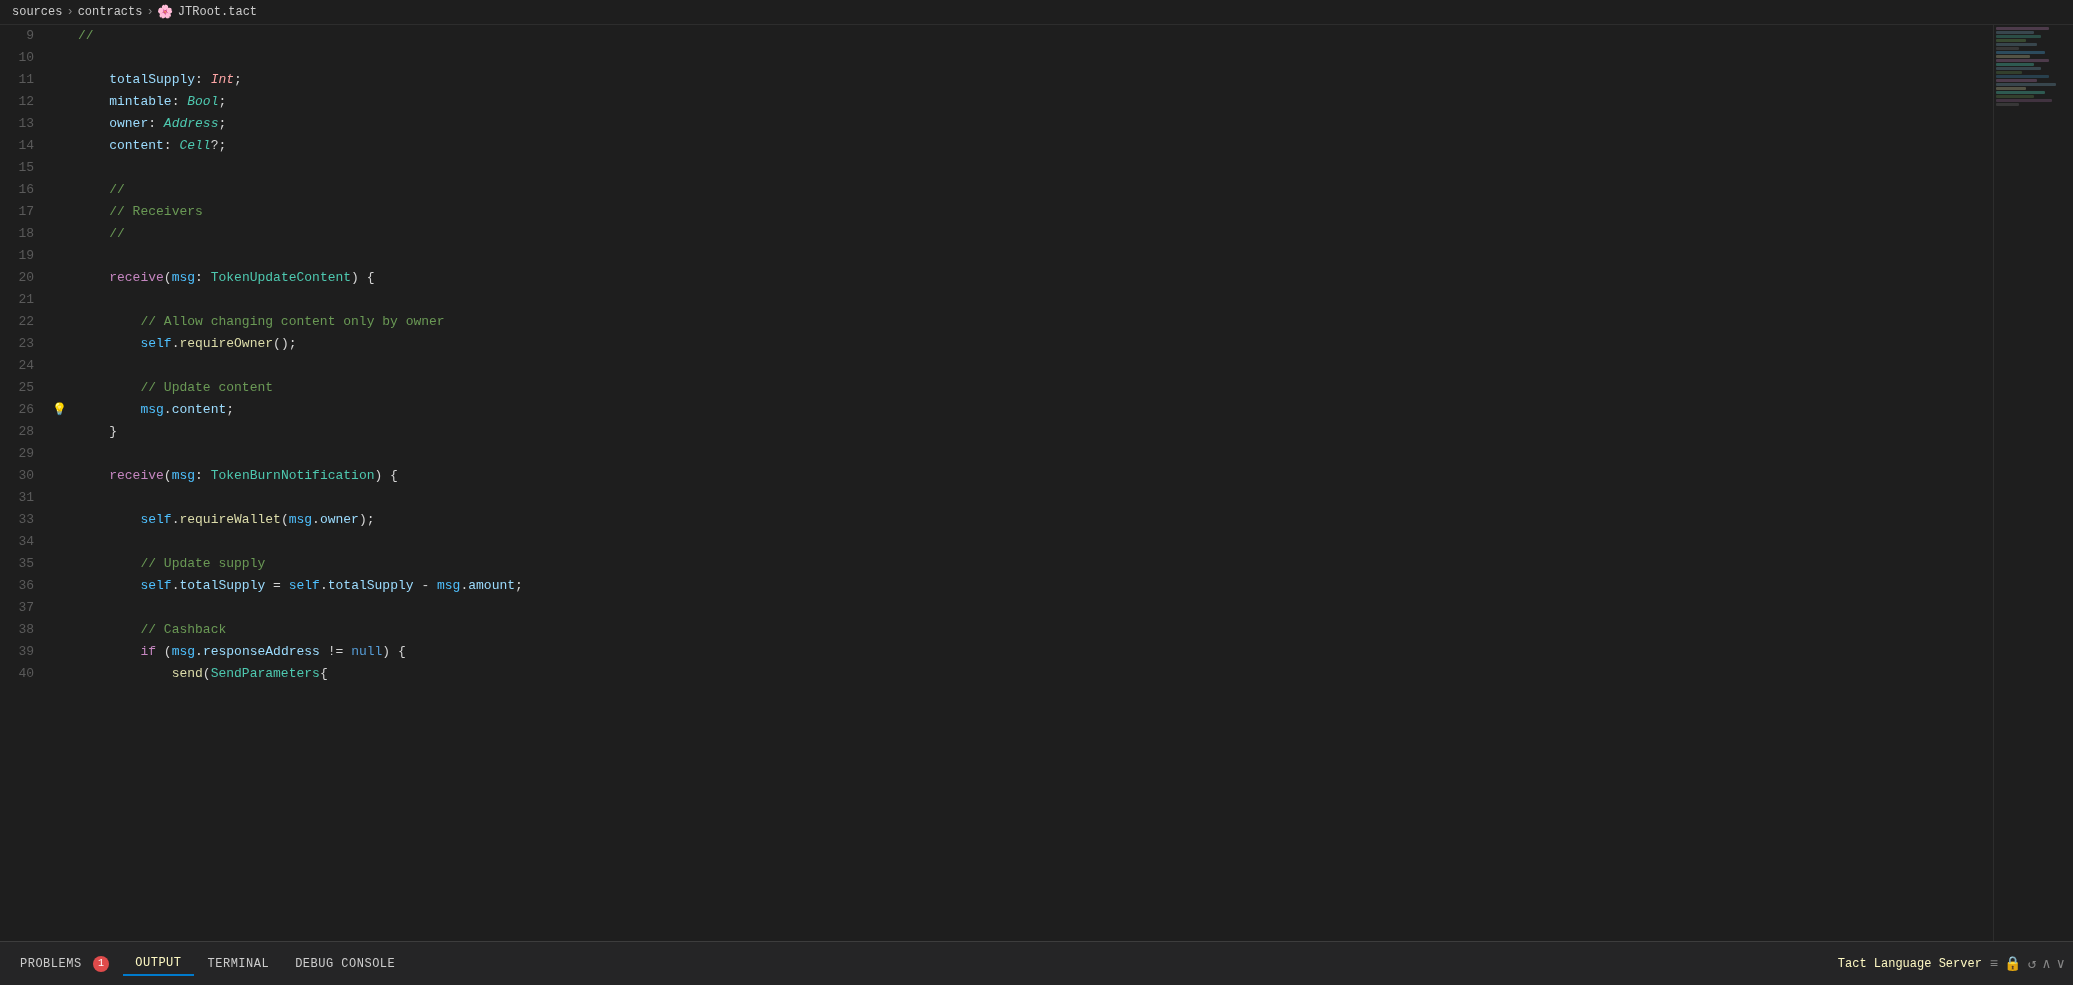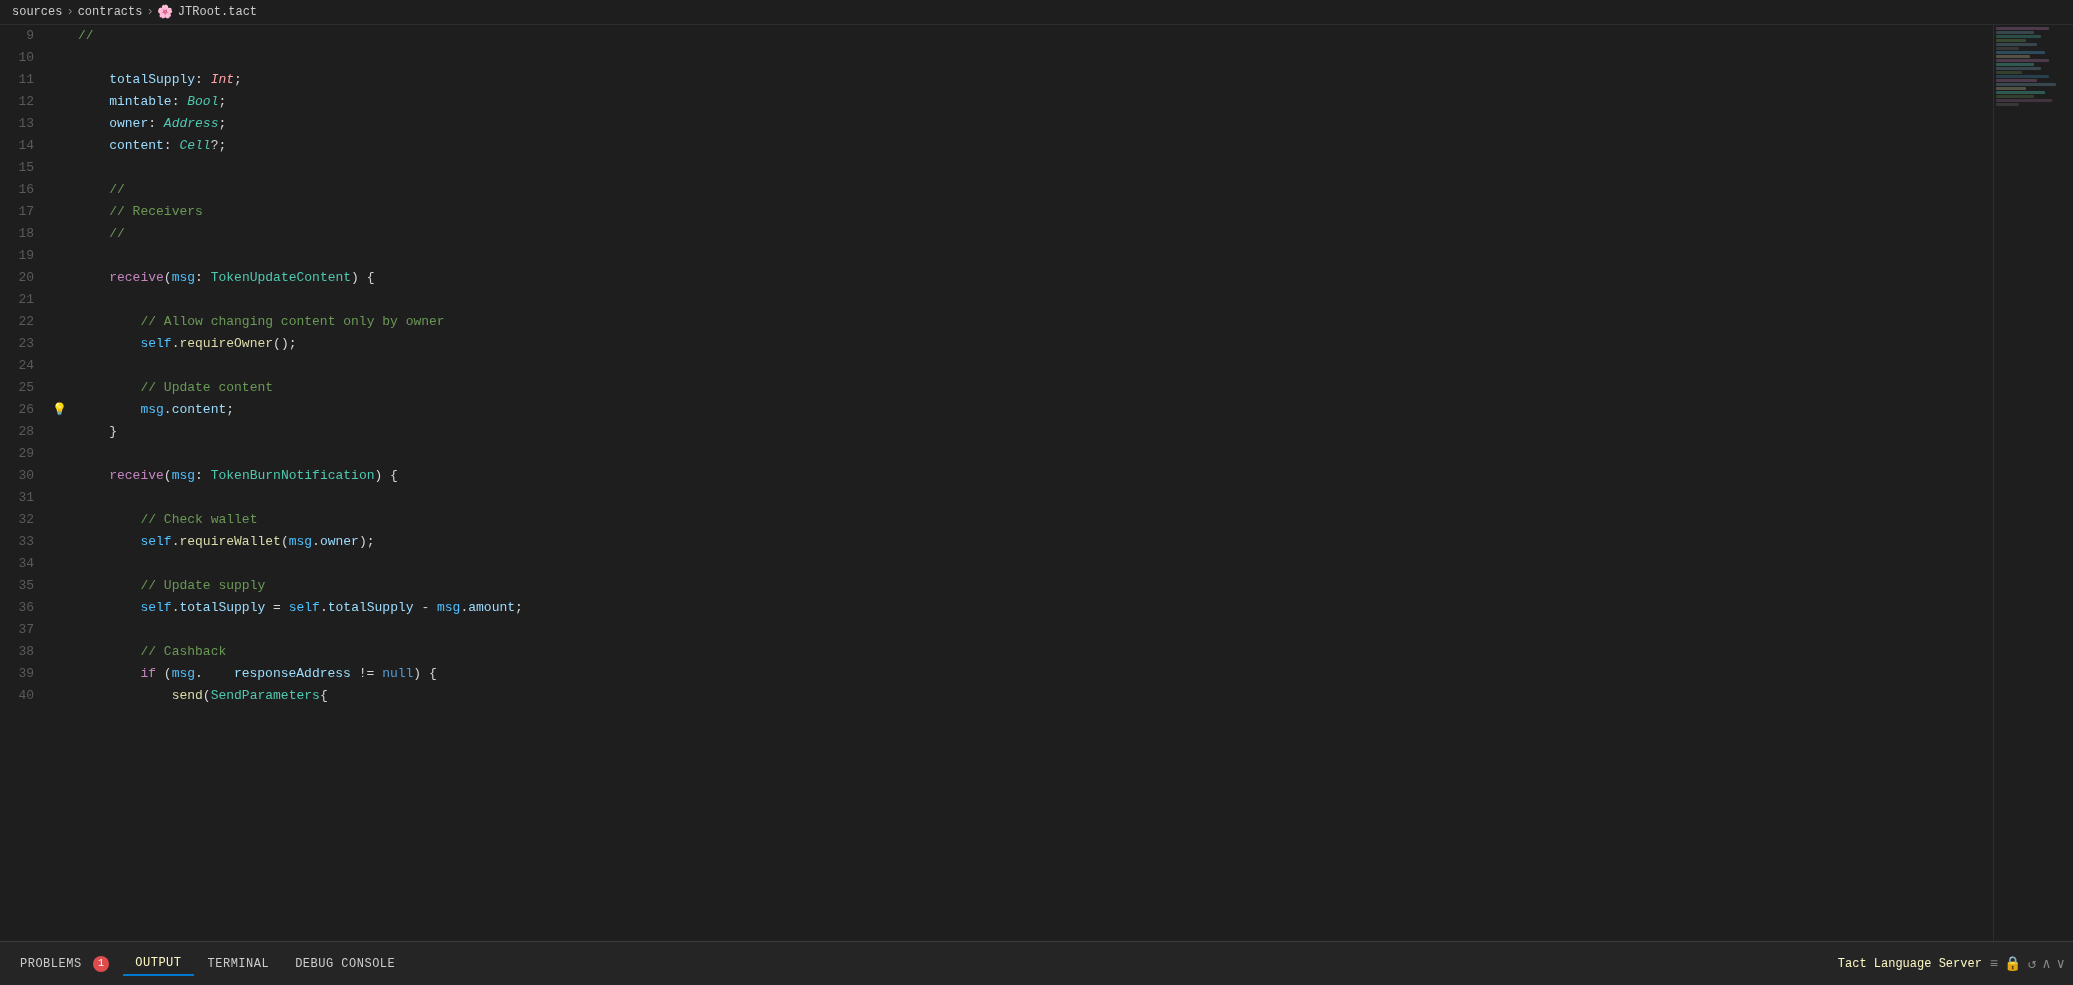--- a/index.html
+++ b/index.html
@@ -305,25 +305,20 @@
             <td class="line-number">30</td>
             <td class="line-gutter"></td>
             <td class="line-content">    <span style="color:#c586c0;">receive</span><span style="color:#d4d4d4;">(</span><span style="color:#4fc1ff;">msg</span><span style="color:#d4d4d4;">:</span> <span style="color:#4ec9b0;">TokenBurnNotification</span><span style="color:#d4d4d4;">) {</span></td>
           </tr>
           <tr>
             <td class="line-number">31</td>
             <td class="line-gutter"></td>
             <td class="line-content"></td>
           </tr>
           <tr>
-            <td class="line-number">32</td>
-            <td class="line-gutter"></td>
-            <td class="line-content">        <span style="color:#6a9955;">// Check wallet</span></td>
-          </tr>
-          <tr>
             <td class="line-number">33</td>
             <td class="line-gutter"></td>
             <td class="line-content">        <span style="color:#4fc1ff;">self</span><span style="color:#d4d4d4;">.</span><span style="color:#dcdcaa;">requireWallet</span><span style="color:#d4d4d4;">(</span><span style="color:#4fc1ff;">msg</span><span style="color:#d4d4d4;">.</span><span style="color:#9cdcfe;">owner</span><span style="color:#d4d4d4;">);</span></td>
           </tr>
           <tr>
             <td class="line-number">34</td>
             <td class="line-gutter"></td>
             <td class="line-content"></td>
           </tr>
           <tr>
@@ -342,21 +337,21 @@
             <td class="line-content"></td>
           </tr>
           <tr>
             <td class="line-number">38</td>
             <td class="line-gutter"></td>
             <td class="line-content">        <span style="color:#6a9955;">// Cashback</span></td>
           </tr>
           <tr>
             <td class="line-number">39</td>
             <td class="line-gutter"></td>
-            <td class="line-content">        <span style="color:#c586c0;">if</span> <span style="color:#d4d4d4;">(</span><span style="color:#4fc1ff;">msg</span><span style="color:#d4d4d4;">.</span><span style="color:#9cdcfe;margin-left:31px;">responseAddress</span> <span style="color:#d4d4d4;">!=</span> <span style="color:#569cd6;">null</span><span style="color:#d4d4d4;">) {</span></td>
+            <td class="line-content">        <span style="color:#c586c0;">if</span> <span style="color:#d4d4d4;">(</span><span style="color:#4fc1ff;">msg</span><span style="color:#d4d4d4;">.</span><span style="color:#9cdcfe;">responseAddress</span> <span style="color:#d4d4d4;">!=</span> <span style="color:#569cd6;">null</span><span style="color:#d4d4d4;">) {</span></td>
           </tr>
           <tr>
             <td class="line-number">40</td>
             <td class="line-gutter"></td>
             <td class="line-content">            <span style="color:#dcdcaa;">send</span><span style="color:#d4d4d4;">(</span><span style="color:#4ec9b0;">SendParameters</span><span style="color:#d4d4d4;">{</span></td>
           </tr>
         </tbody>
     </table>
   </div>
 

